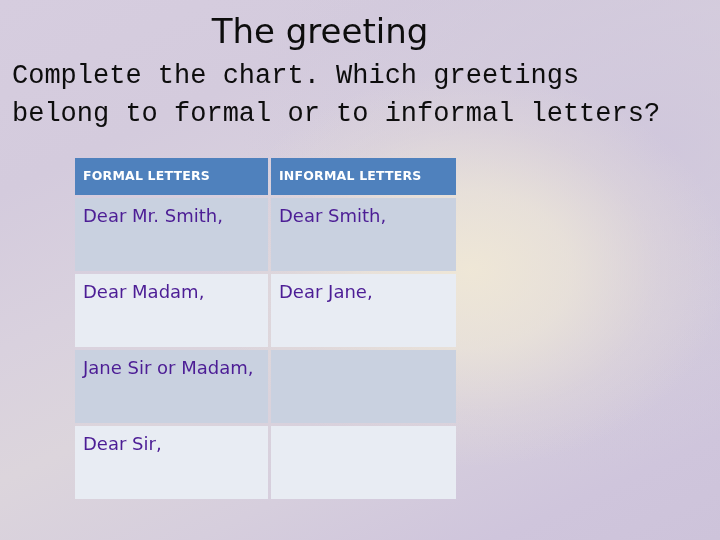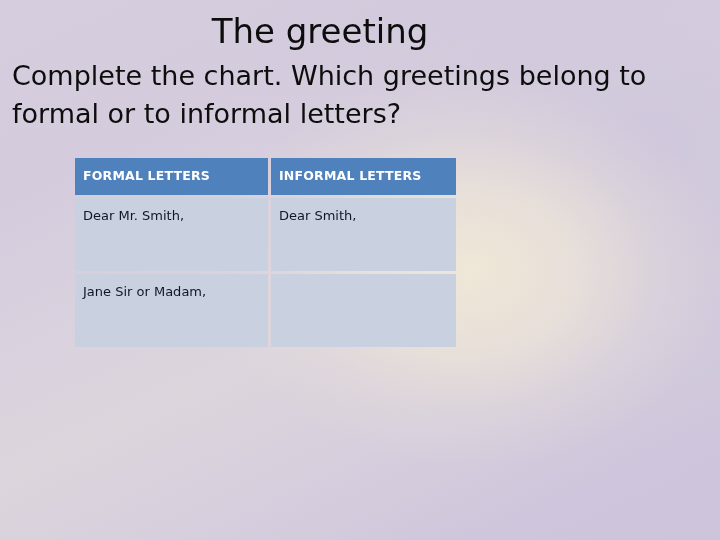--- a/index.html
+++ b/index.html
@@ -54,20 +54,21 @@
 
   #subtitle {
     position: absolute;
     left: 12px;
     top: 57px;
     width: 680px;
     font-size: 27px;
     line-height: 38px;
     color: #0d0d0d;
     font-weight: normal;
+    font-family: Liberation Mono, monospace;
   }
 
   
   #chart-table {
     position: absolute;
     left: 72px;
     top: 155px;
     width: 384px;
     border-collapse: separate;
     border-spacing: 3px 3px;
@@ -86,23 +87,23 @@
     background: #4f81bd;
     color: #ffffff;
     font-size: 12.5px;
     font-weight: bold;
     letter-spacing: 0.2px;
     padding: 10px 0 0 8px;
     box-sizing: border-box;
   }
   #chart-table td {
     height: 73px;
-    font-size: 13px;
+    font-size: 18px;
     font-weight: normal;
-    color: #0f172a;
+    color: #4c1d95;
     line-height: 18px;
     padding: 9px 0 8px 8px;
     box-sizing: border-box;
   }
   .row-dark td { background: #c9d1e0; }
   .row-light td { background: #e8ecf3; }
 
   .col-a { width: 193px; }
   .col-b { width: 185px; }
 
@@ -130,23 +131,39 @@
     </thead>
     <tbody>
       <tr class="row-dark">
         <td>
           <span class="cell-text">Dear Mr. Smith,</span>
         </td>
         <td>
           <span class="cell-text">Dear Smith,</span>
         </td>
       </tr>
+      <tr class="row-light">
+        <td>
+          <span class="cell-text">Dear Madam,</span>
+        </td>
+        <td>
+          <span class="cell-text">Dear Jane,</span>
+        </td>
+      </tr>
       <tr class="row-dark">
         <td>
           <span class="cell-text">Jane Sir or Madam,</span>
+        </td>
+        <td>
+          <span class="cell-text"></span>
+        </td>
+      </tr>
+      <tr class="row-light">
+        <td>
+          <span class="cell-text">Dear Sir,</span>
         </td>
         <td>
           <span class="cell-text"></span>
         </td>
       </tr>
     </tbody>
   </table>
 
 </div>
 

